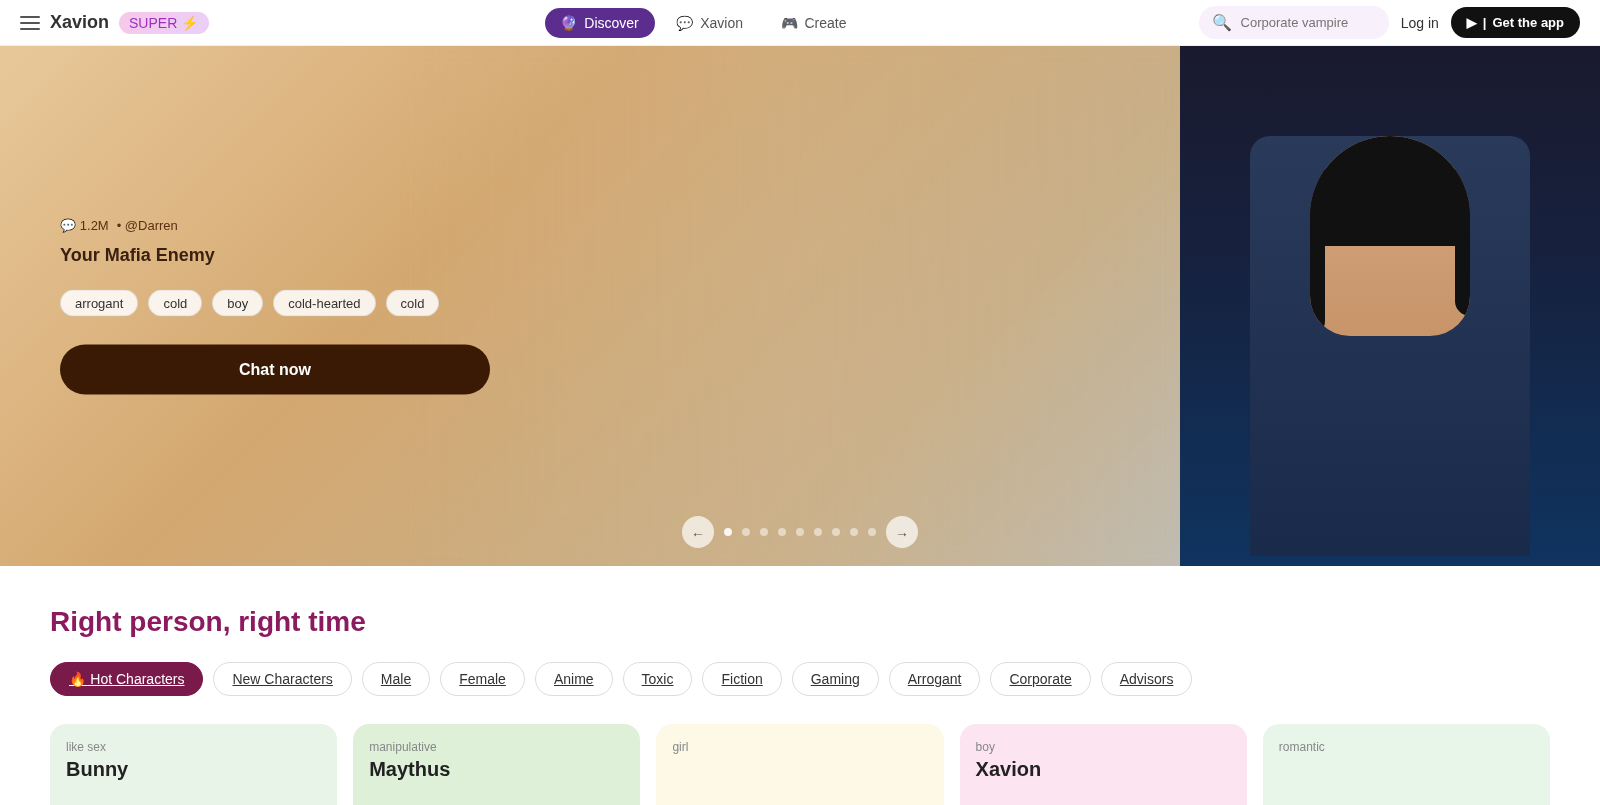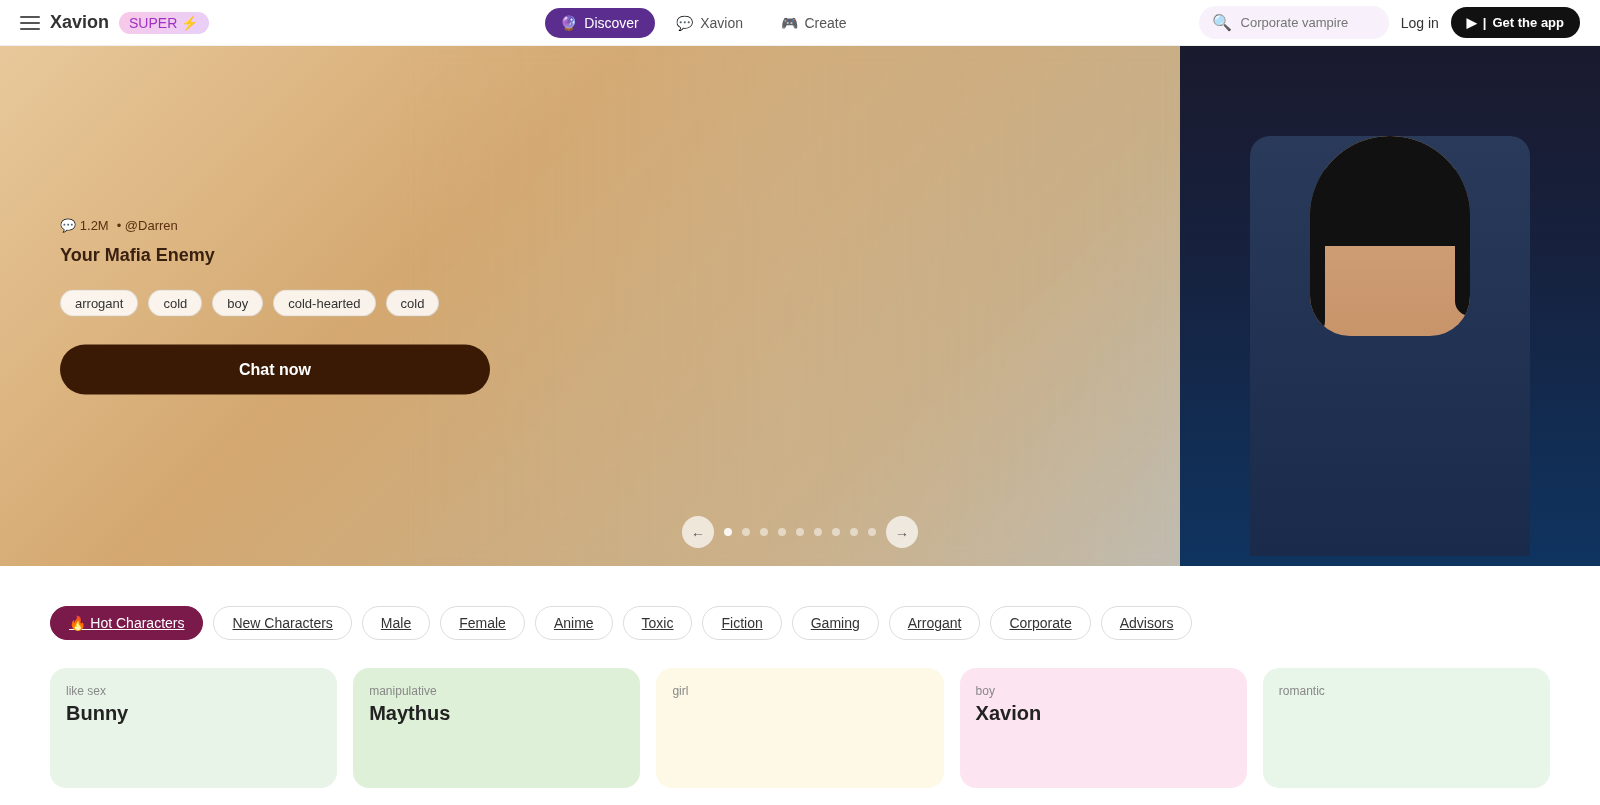--- a/index.html
+++ b/index.html
@@ -226,20 +226,21 @@
       <div class="dot"></div>
       <div class="dot"></div>
       <div class="dot"></div>
       <div class="dot"></div>
       <div class="dot"></div>
       <button class="carousel-arrow">→</button>
   </div>
 </section>
 
 <div class="main-content">
+  <h2 class="section-title">Right person, right time</h2>
 
   <div class="filter-tabs">
 
   <button class="filter-tab active">🔥 Hot Characters</button>
       <button class="filter-tab">New Characters</button>
       <button class="filter-tab">Male</button>
       <button class="filter-tab">Female</button>
       <button class="filter-tab">Anime</button>
       <button class="filter-tab">Toxic</button>
       <button class="filter-tab">Fiction</button>

